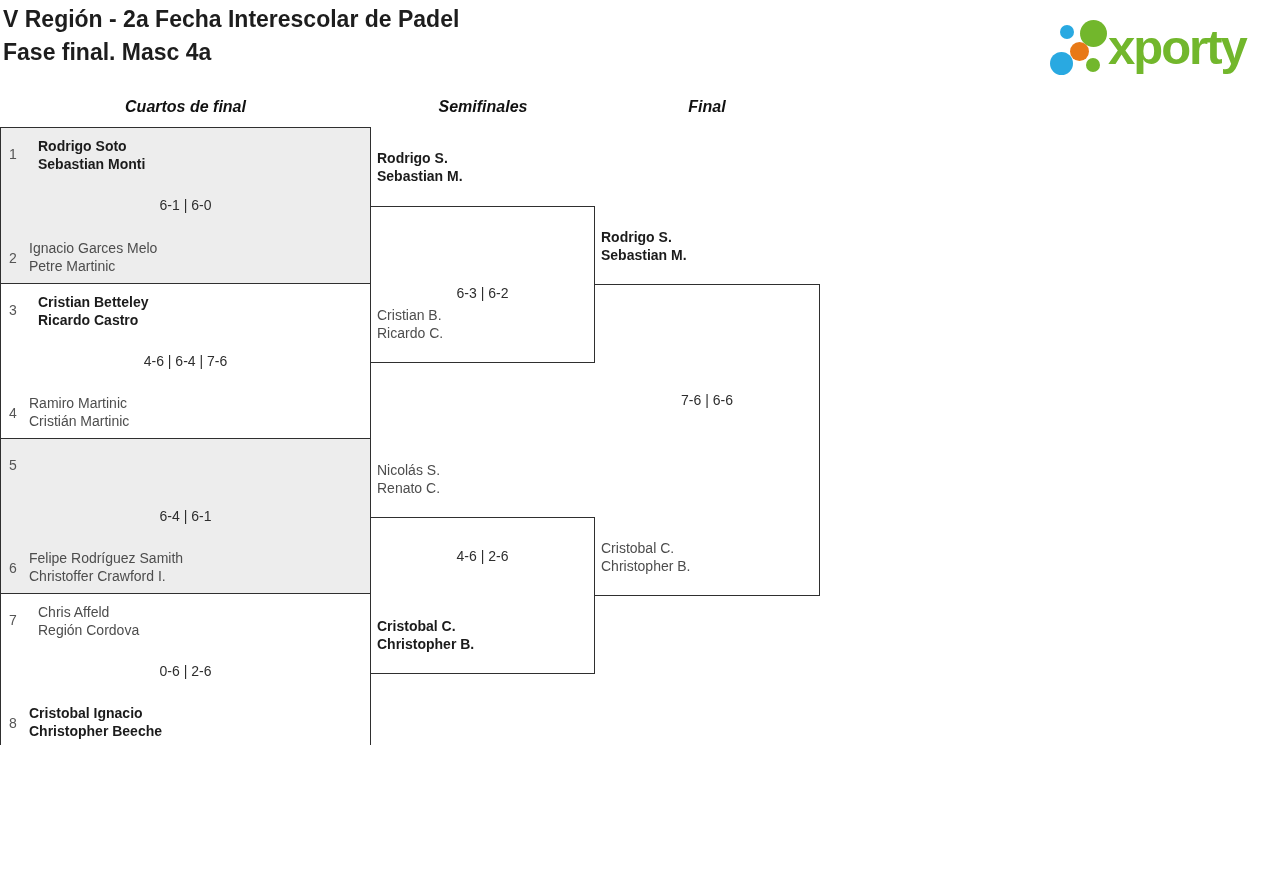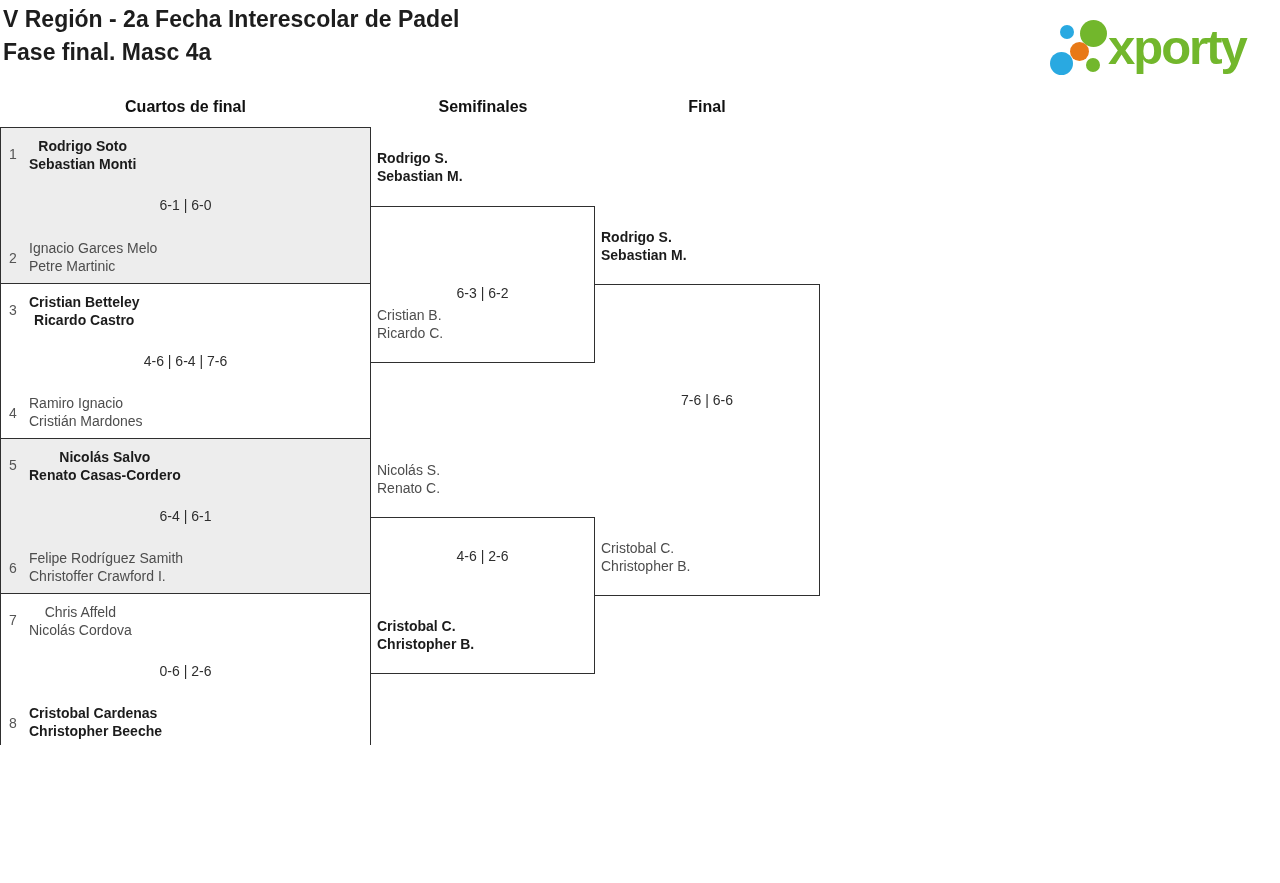--- a/index.html
+++ b/index.html
@@ -15,36 +15,36 @@
   .dot.d-blue-sm   { left:14px; top:13px; width:14px; height:14px; background:#29a9e1; }
   .dot.d-green-lg  { left:34px; top:8px;  width:27px; height:27px; background:#72b72c; }
   .dot.d-orange    { left:24px; top:30px; width:19px; height:19px; background:#e87916; }
   .dot.d-blue-lg   { left:4px;  top:40px; width:23px; height:23px; background:#29a9e1; }
   .dot.d-green-sm  { left:40px; top:46px; width:14px; height:14px; background:#72b72c; }
   .logo-text { position:absolute; left:62px; top:4px; font-size:49px; font-weight:700;
                letter-spacing:-2px; color:#72b72c; line-height:1.3; }
 
   
   .rh { position:absolute; top:98px; font-size:16px; font-weight:600; color:#111;
-        text-align:center; }
+        text-align:center;font-style:italic; }
   .rh-0 { left:0;     width:371px; }
   .rh-1 { left:371px; width:224px; }
   .rh-2 { left:594px; width:226px; }
 
   
   .qf-col { position:absolute; left:0; top:127px; width:371px; border:1px solid #2f2f2f; }
   .qf-match { position:relative; height:155px; background:#ffffff; }
   .qf-match + .qf-match { border-top:1px solid #2f2f2f; }
   .qf-match.shaded { background:#ededed; }
 
   .name { font-size:14px; line-height:18px; white-space:nowrap; }
   .team.w .name { font-weight:700; color:#1b1b1b; }
   .team.l .name { font-weight:400; color:#4d4d4d; }
 
-  .qf-match .team.t1 { position:absolute; left:28px; top:9px;text-align:center; }
+  .qf-match .team.t1 { position:absolute; left:37px; top:9px; }
   .qf-match .team.t2 { position:absolute; left:28px; bottom:8px; }
   .seed { position:absolute; left:0; width:24px; text-align:center; font-size:14px;
           color:#555; }
   .seed.s1 { top:18px; }
   .seed.s2 { bottom:17px; }
   .score { font-size:14px; color:#2e2e2e; }
   .qf-match .score { position:absolute; left:0; right:0; top:69px; text-align:center; }
 
   
   .rect { position:absolute; border:1px solid #2f2f2f; border-left:none; background:transparent; }
@@ -106,49 +106,45 @@
 
     <div class="qf-match">
       <span class="seed s1">3</span>
       <div class="team t1 w">
         <div class="name">Cristian Betteley</div>
         <div class="name">Ricardo Castro</div>
       </div>
       <div class="score">4-6 | 6-4 | 7-6</div>
       <span class="seed s2">4</span>
       <div class="team t2 l">
-        <div class="name">Ramiro Ignacio</div>
-        <div class="name">Cristián Mardones</div>
+        <div class="name">Ramiro Martinic</div>
+        <div class="name">Cristián Martinic</div>
       </div>
     </div>
 
     <div class="qf-match shaded">
       <span class="seed s1">5</span>
-      <div class="team t1 w">
-        <div class="name">Nicolás Salvo</div>
-        <div class="name">Renato Casas-Cordero</div>
-      </div>
       <div class="score">6-4 | 6-1</div>
       <span class="seed s2">6</span>
       <div class="team t2 l">
         <div class="name">Felipe Rodríguez Samith</div>
         <div class="name">Christoffer Crawford I.</div>
       </div>
     </div>
 
     <div class="qf-match">
       <span class="seed s1">7</span>
       <div class="team t1 l">
         <div class="name">Chris Affeld</div>
-        <div class="name">Nicolás Cordova</div>
+        <div class="name">Región Cordova</div>
       </div>
       <div class="score">0-6 | 2-6</div>
       <span class="seed s2">8</span>
       <div class="team t2 w">
-        <div class="name">Cristobal Cardenas</div>
+        <div class="name">Cristobal Ignacio</div>
         <div class="name">Christopher Beeche</div>
       </div>
     </div>
   </div>
 
   <div class="rect sf1"></div>
   <div class="rect sf2"></div>
   <div class="rect final"></div>
 
   <div class="fl sf1-t1 team w">

